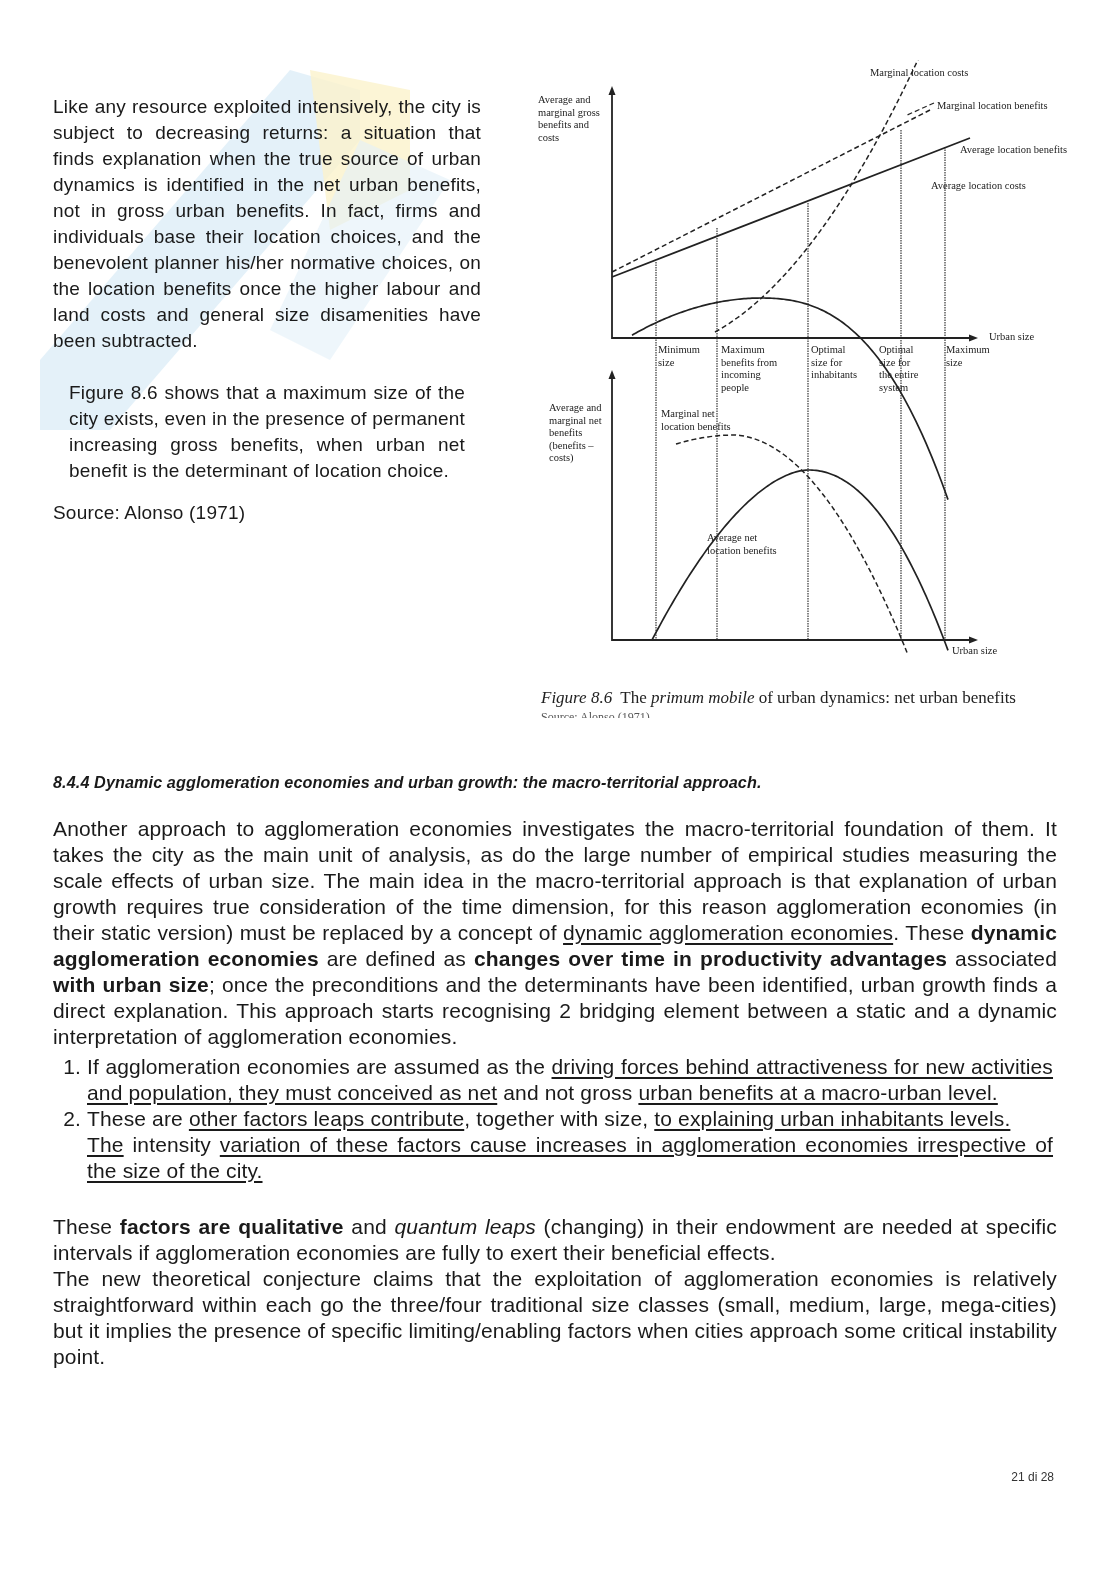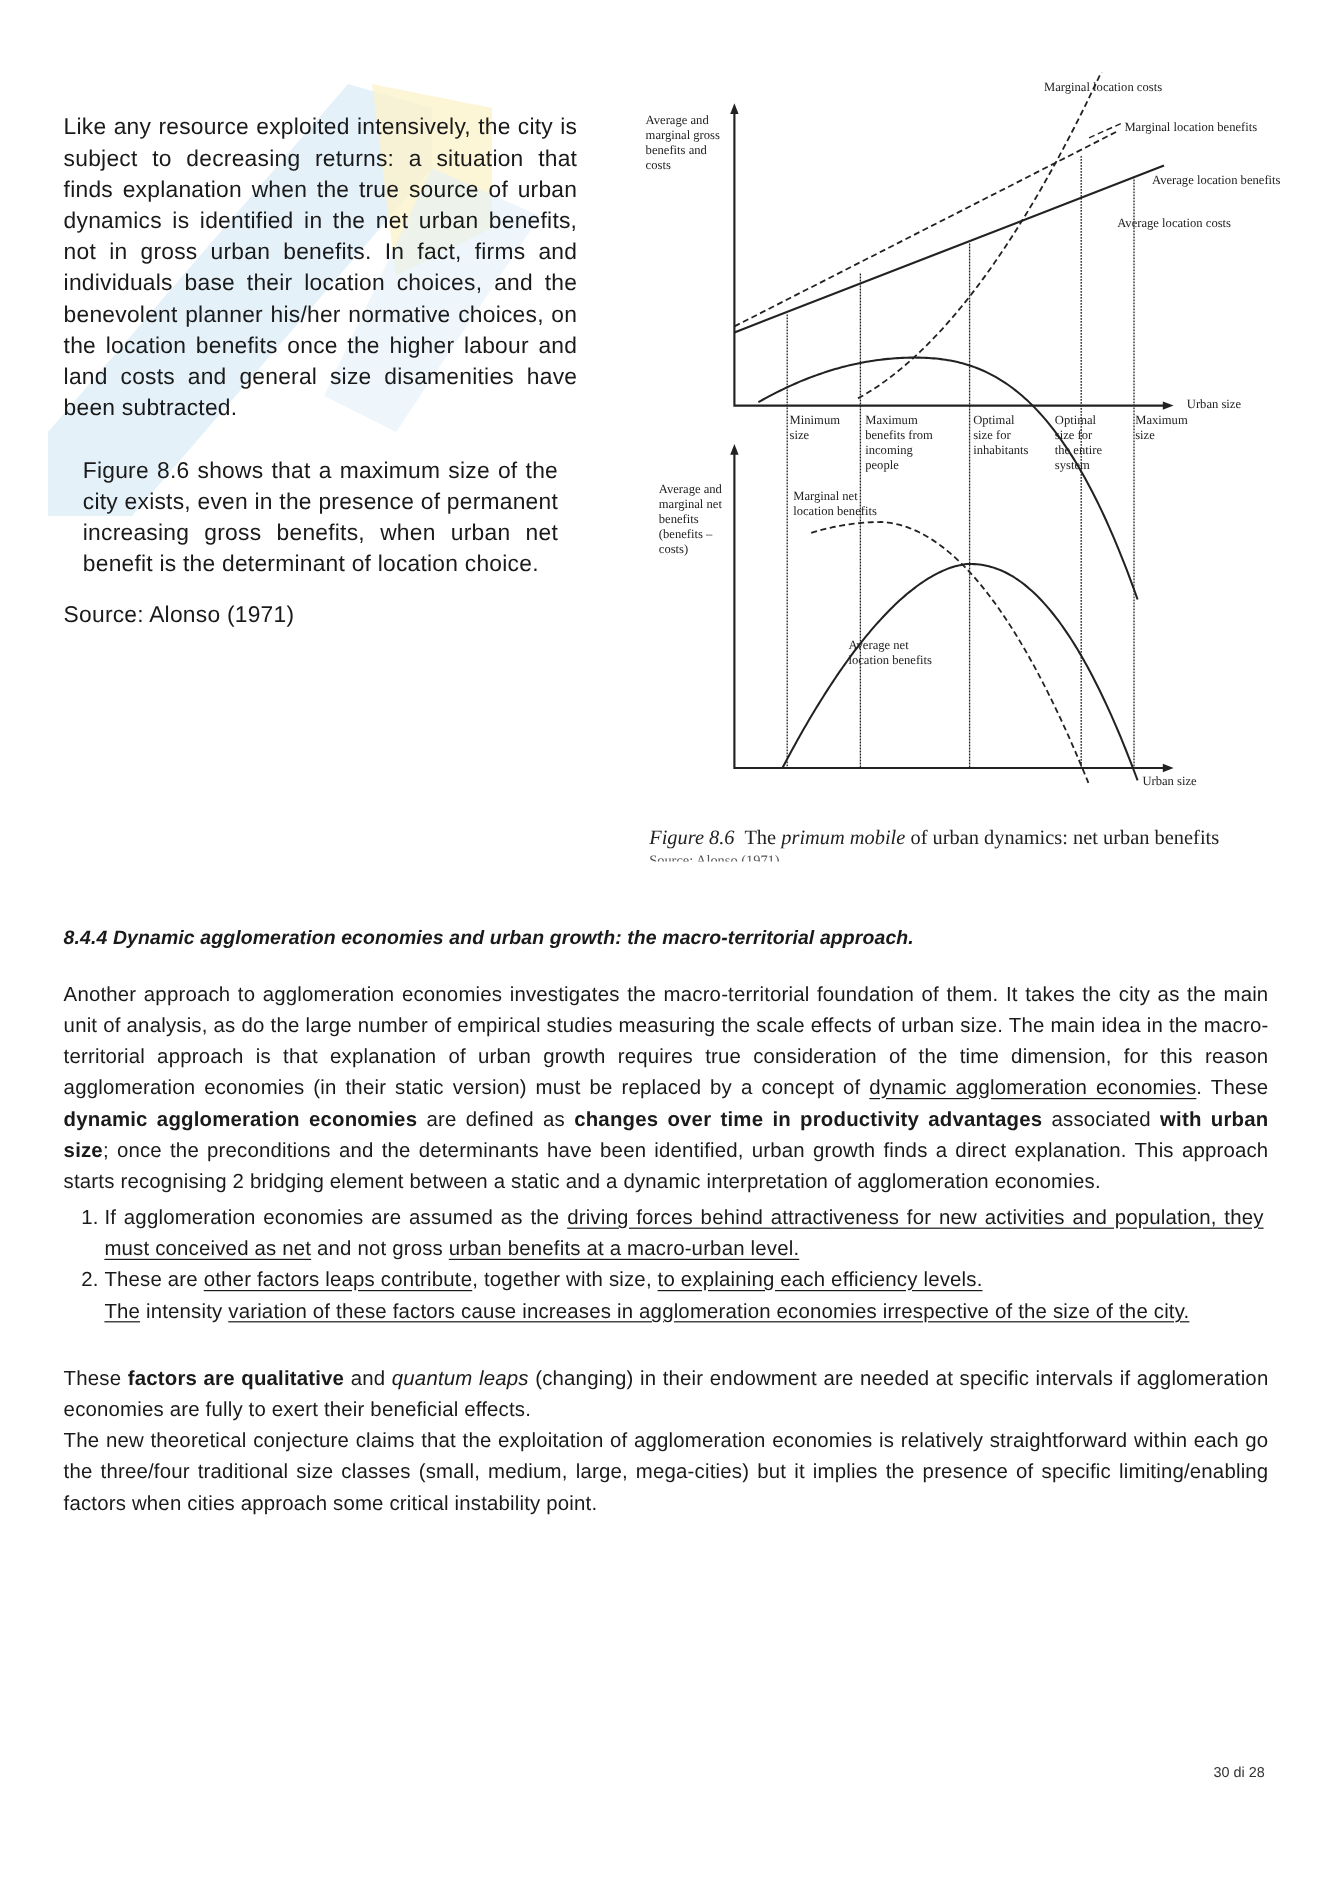--- a/index.html
+++ b/index.html
@@ -13,21 +13,21 @@
   .figure { position: absolute; left: 525px; top: 60px; width: 570px; height: 670px; }
   .figure svg { position: absolute; left: 0; top: 0; }
   .figcaption { position: absolute; left: 16px; top: 628px; font-family: "Liberation Serif", "DejaVu Serif", serif;
                 font-size: 17px; color: #222; white-space: nowrap; }
   .figcaption .it { font-style: italic; }
   .figsource { position: absolute; left: 16px; top: 650px; height: 8px; overflow: hidden;
                font-family: "Liberation Serif", serif; font-size: 12px; color: #555; line-height: 14px; }
   .chart-lbl { font-family: "Liberation Serif", "DejaVu Serif", serif; font-size: 10.5px; fill: #222; }
   .section { position: absolute; left: 53px; top: 773px; width: 1004px; }
   .section h3 { margin: 0 0 24px 0; font-size: 16.2px; font-weight: bold; font-style: italic; letter-spacing: 0.1px; }
-  .section .body { font-size: 17px; line-height: 26px; text-align: justify; letter-spacing: 0.15px; }
+  .section .body { font-size: 21px; line-height: 26px; text-align: justify; letter-spacing: 0.15px; }
   .section p { margin: 0; }
   .u { text-decoration: underline; text-underline-offset: 3px; }
   .b { font-weight: bold; }
   .i { font-style: italic; }
   ol { margin: 4px; padding: 0 0 0 30px; }
   ol li { padding-left: 0; }
   .spacer { height: 26px; }
   .pagenum { position: absolute; right: 62px; top: 1470px; font-size: 12px; color: #333; }
 </style>
 </head>
@@ -89,21 +89,21 @@
   </div>
   <div class="figsource">Source: Alonso (1971)</div>
 </div>
 
 <div class="section">
   <h3>8.4.4 Dynamic agglomeration economies and urban growth: the macro-territorial approach.</h3>
   <div class="body">
     <p><span>Another approach to agglomeration economies investigates the macro-territorial foundation of them. It takes the city as the main unit of analysis, as do the large number of empirical studies measuring the scale effects of urban size. The main idea in the macro-territorial approach is that explanation of urban growth requires true consideration of the time dimension, for this reason agglomeration economies (in their static version) must be replaced by a concept of </span><span class="u">dynamic agglomeration economies</span><span>. These </span><span class="b">dynamic agglomeration economies</span><span> are defined as </span><span class="b">changes over time in productivity advantages</span><span> associated </span><span class="b">with urban size</span><span>; once the preconditions and the determinants have been identified, urban growth finds a direct explanation.  This approach starts recognising 2 bridging element between a static and a dynamic interpretation of agglomeration economies.</span></p>
     <ol>
       <li><span>If agglomeration economies are assumed as the </span><span class="u">driving forces behind attractiveness for new activities and population, they must conceived as net</span><span> and not gross </span><span class="u">urban benefits at a macro-urban level.</span></li>
-      <li><span>These are </span><span class="u">other factors leaps contribute</span><span>, together with size, </span><span class="u">to explaining each efficiency levels.</span><br><span class="u">The</span><span> intensity </span><span class="u">variation of these factors cause increases in agglomeration economies irrespective of the size of the city.</span></li>
+      <li><span>These are </span><span class="u">other factors leaps contribute</span><span>, together with size, </span><span class="u">to explaining urban inhabitants levels.</span><br><span class="u">The</span><span> intensity </span><span class="u">variation of these factors cause increases in agglomeration economies irrespective of the size of the city.</span></li>
     </ol>
     <div class="spacer"></div>
     <p><span>These </span><span class="b">factors are qualitative</span><span> and </span><span class="i">quantum leaps</span><span> (changing) in their endowment are needed at specific intervals if agglomeration economies are fully to exert their beneficial effects.</span></p>
     <p>The new theoretical conjecture claims that the exploitation of agglomeration economies is relatively straightforward within each go the three/four traditional size classes (small, medium, large, mega-cities) but it implies the presence of specific limiting/enabling factors when cities approach some critical instability point.</p>
   </div>
 </div>
 
-<div class="pagenum">30 di 28</div>
+<div class="pagenum">21 di 28</div>
 
 </body></html>

